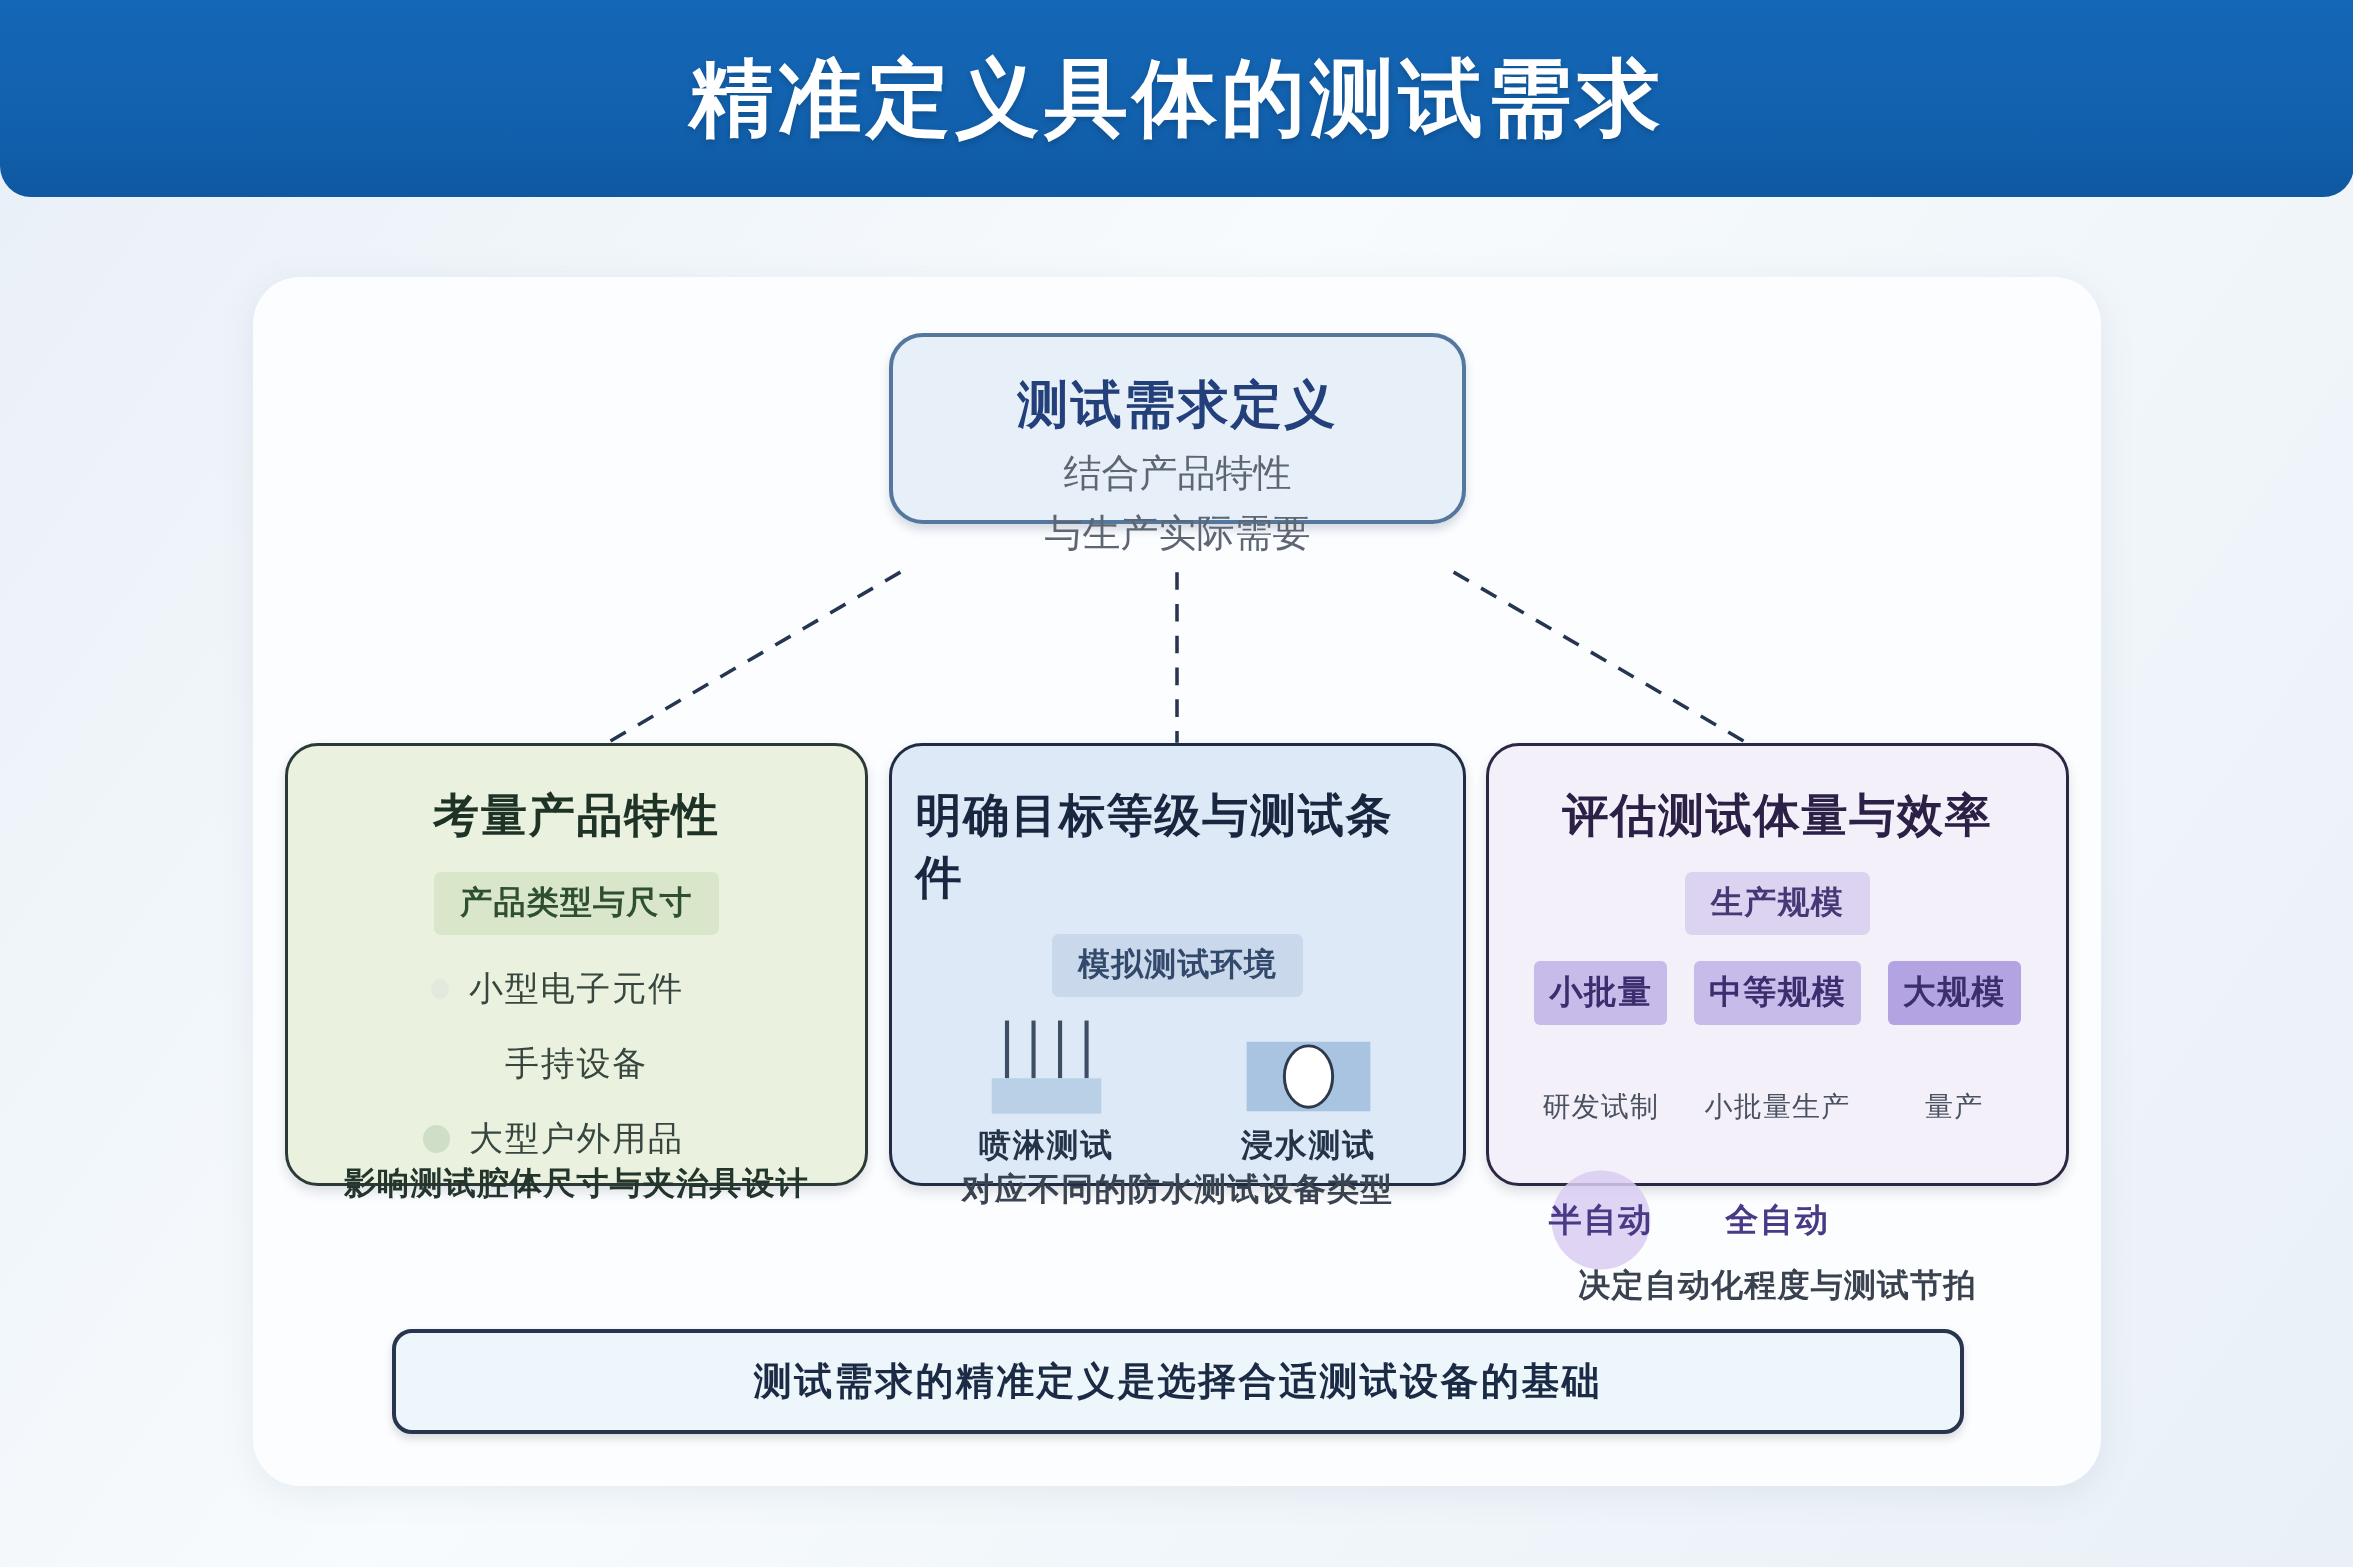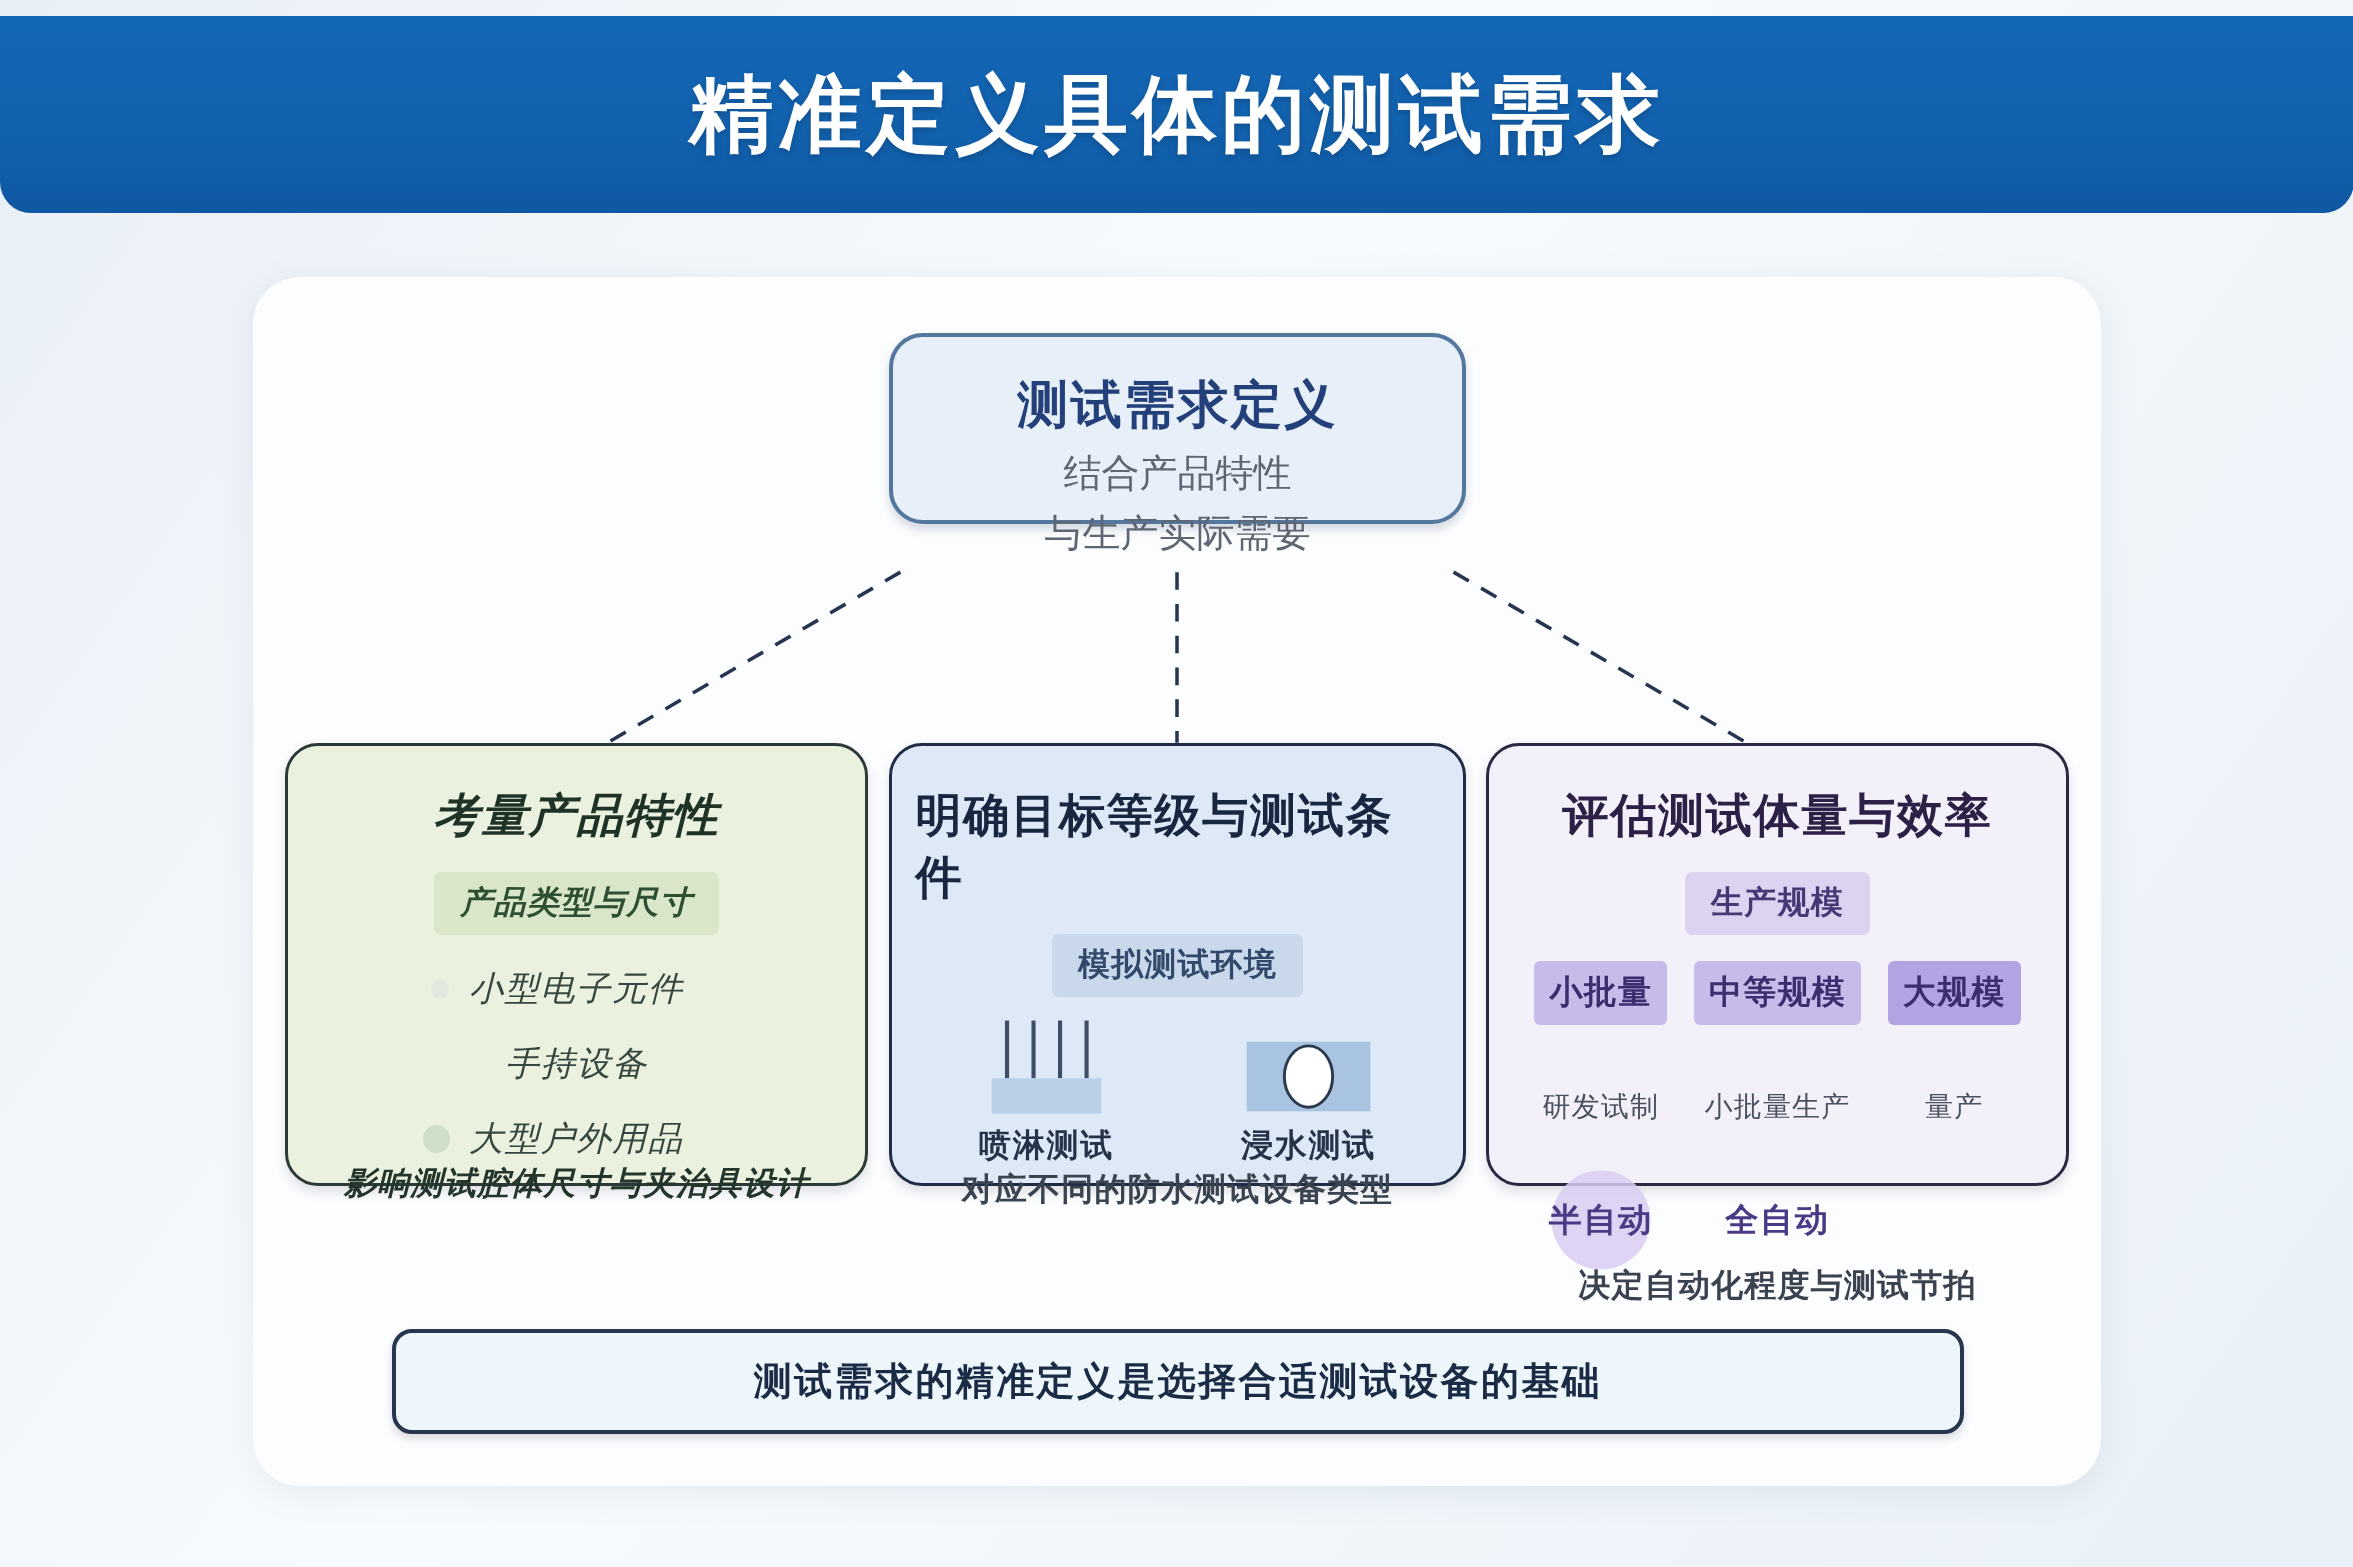--- a/index.html
+++ b/index.html
@@ -45,21 +45,21 @@
   }
   *{box-sizing:border-box;margin:0;padding:0;}
   html,body{width:2354px;height:1568px;}
   body{
     font-family:"Liberation Sans", sans-serif;
     background:linear-gradient(125deg, var(--page-bg-a) 0%, var(--page-bg-b) 42%, #eef4f9 78%, #e9f0f7 100%);
     position:relative;
     overflow:hidden;
   }
   .banner{
-    position:absolute; left:0; top:16px; width:2354px; height:197px;
+    position:absolute; left:0; top:0; width:2354px; height:197px;
     background:linear-gradient(180deg,#1467b6 0%, var(--banner-bg) 60%, #0f58a2 100%);
     border-radius:0 0 31px 31px;
     display:flex; align-items:center; justify-content:center;
   }
   .banner h1{
     color:#ffffff; font-size:84px; font-weight:900; letter-spacing:4.7px;
     text-shadow:0 2.9px 5.9px rgba(0,0,0,0.18);
   }
   .panel{
     position:absolute; left:253px; top:277px; width:1848px; height:1209px;
@@ -80,21 +80,21 @@
   .root-sub{font-size:38px; color:var(--root-sub); line-height:56px; margin-top:4.7px;}
   .root-sub:first-of-type{margin-top:22.4px;}
 
   .branch{
     position:absolute; top:743px; height:443px;
     border-radius:33px;
     display:flex; flex-direction:column; align-items:center;
     padding:39px 23.5px 34px;
     box-shadow:0 5.9px 11.8px rgba(35,45,65,0.14);
   }
-  .box-left{left:285px; width:583px; background:var(--green-fill); border:3.5px solid var(--green-border);font-style:italic;}
+  .box-left{left:285px; width:583px; background:var(--green-fill); border:3.5px solid var(--green-border);}
   .box-mid{left:889px; width:577px; background:var(--blue-fill); border:3.5px solid var(--blue-border);}
   .box-right{left:1486px; width:583px; background:var(--purple-fill); border:3.5px solid var(--purple-border);}
 
   .branch-title{font-size:46px; font-weight:800; letter-spacing:1.8px;}
   .box-left  .branch-title{color:var(--green-title);}
   .box-mid   .branch-title{color:var(--blue-title);}
   .box-right .branch-title{color:var(--purple-title);}
 
   .tag{
     margin-top:25px; font-size:32px; font-weight:700;

